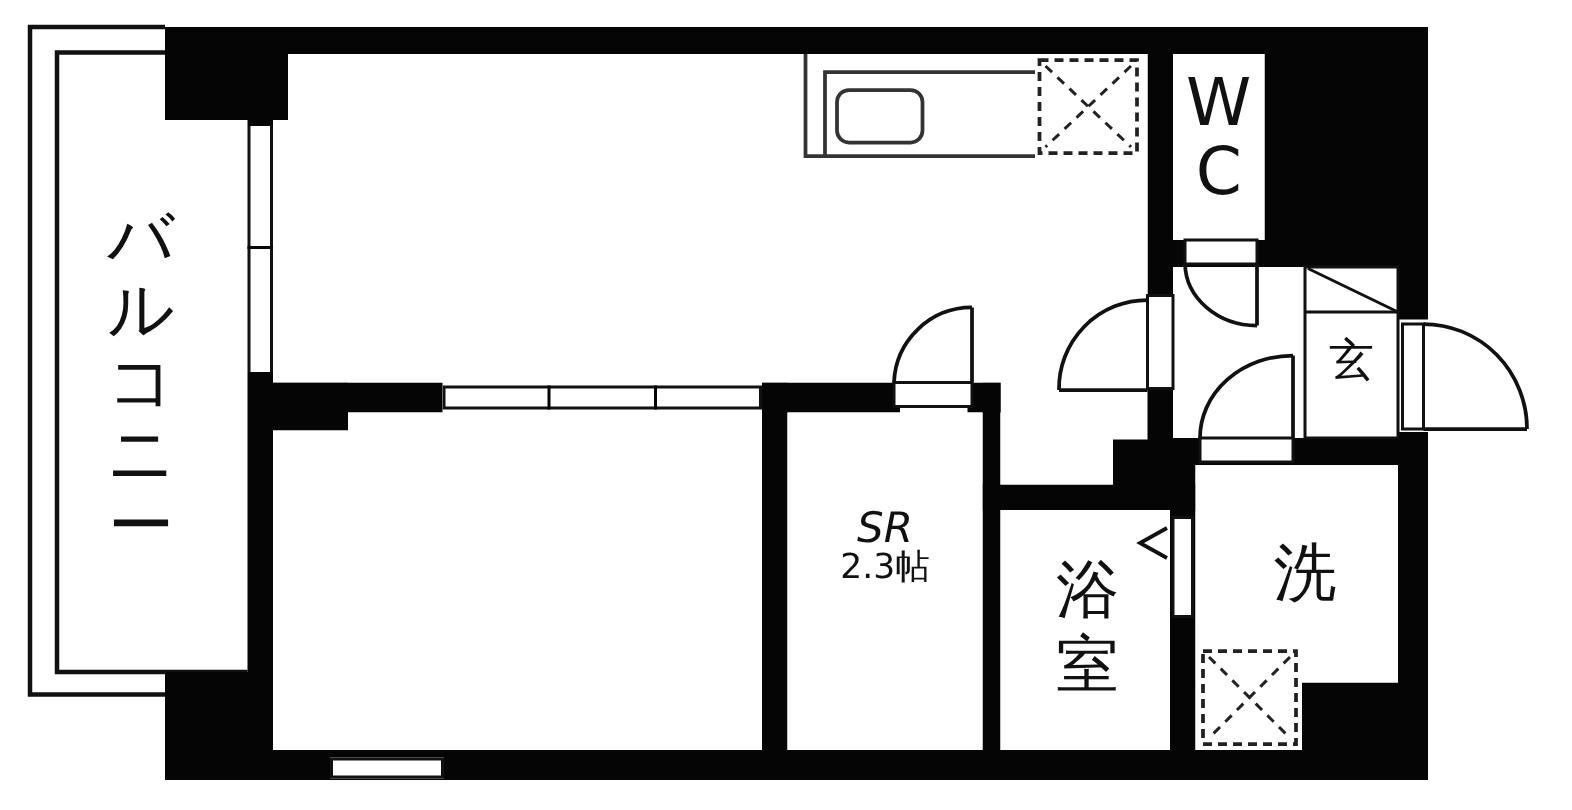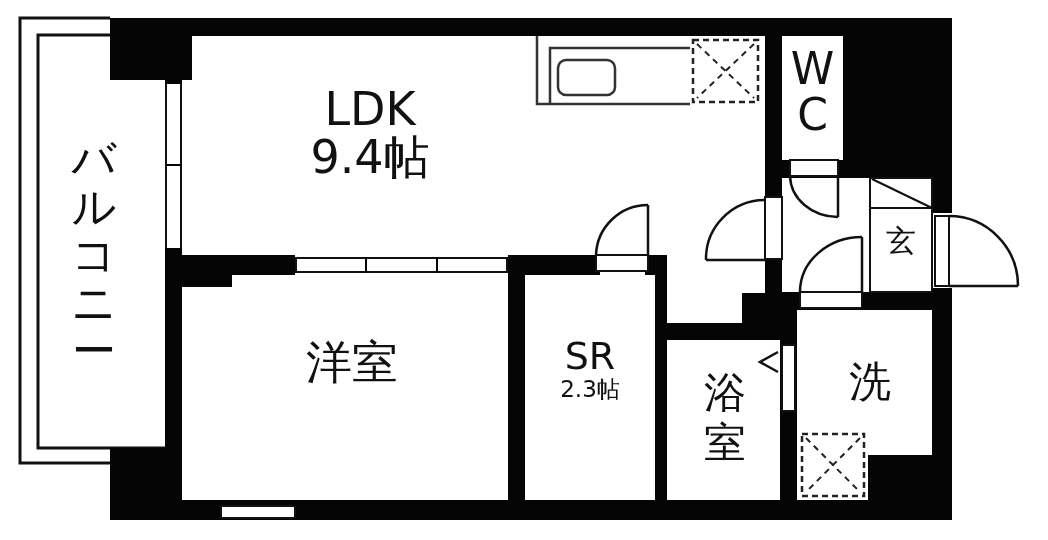--- a/index.html
+++ b/index.html
@@ -130,31 +130,26 @@
   </svg>
 
   <div class="vtext" style="left:64px;top:135px;">
     <span>バ</span>
     <span>ル</span>
     <span>コ</span>
     <span>ニ</span>
     <span>ー</span>
   </div>
 
-  <div class="label" style="left:285px;top:85px;width:170px;font-size:46px;">
-    <span class="l1">LDK</span>
-    <span class="l2">9.4帖</span>
-  </div>
 
   <div class="label" style="left:262px;top:338px;width:180px;font-size:46px;">
-    <span class="l1">洋室</span>
   </div>
 
   <div class="label" style="left:528px;top:337px;width:124px;">
-    <span class="l1" style="font-size:38px;">SR</span>
+    <span class="l1" style="font-size:28px;font-style:italic;">SR</span>
     <span class="l2" style="font-size:23px;">2.3帖</span>
   </div>
 
   <div class="label" style="left:690px;top:368px;width:70px;font-size:42px;line-height:50px;">
     <span class="l1">浴</span>
     <span class="l2">室</span>
   </div>
 
   <div class="label" style="left:830px;top:360px;width:80px;font-size:42px;">
     <span class="l1">洗</span>

